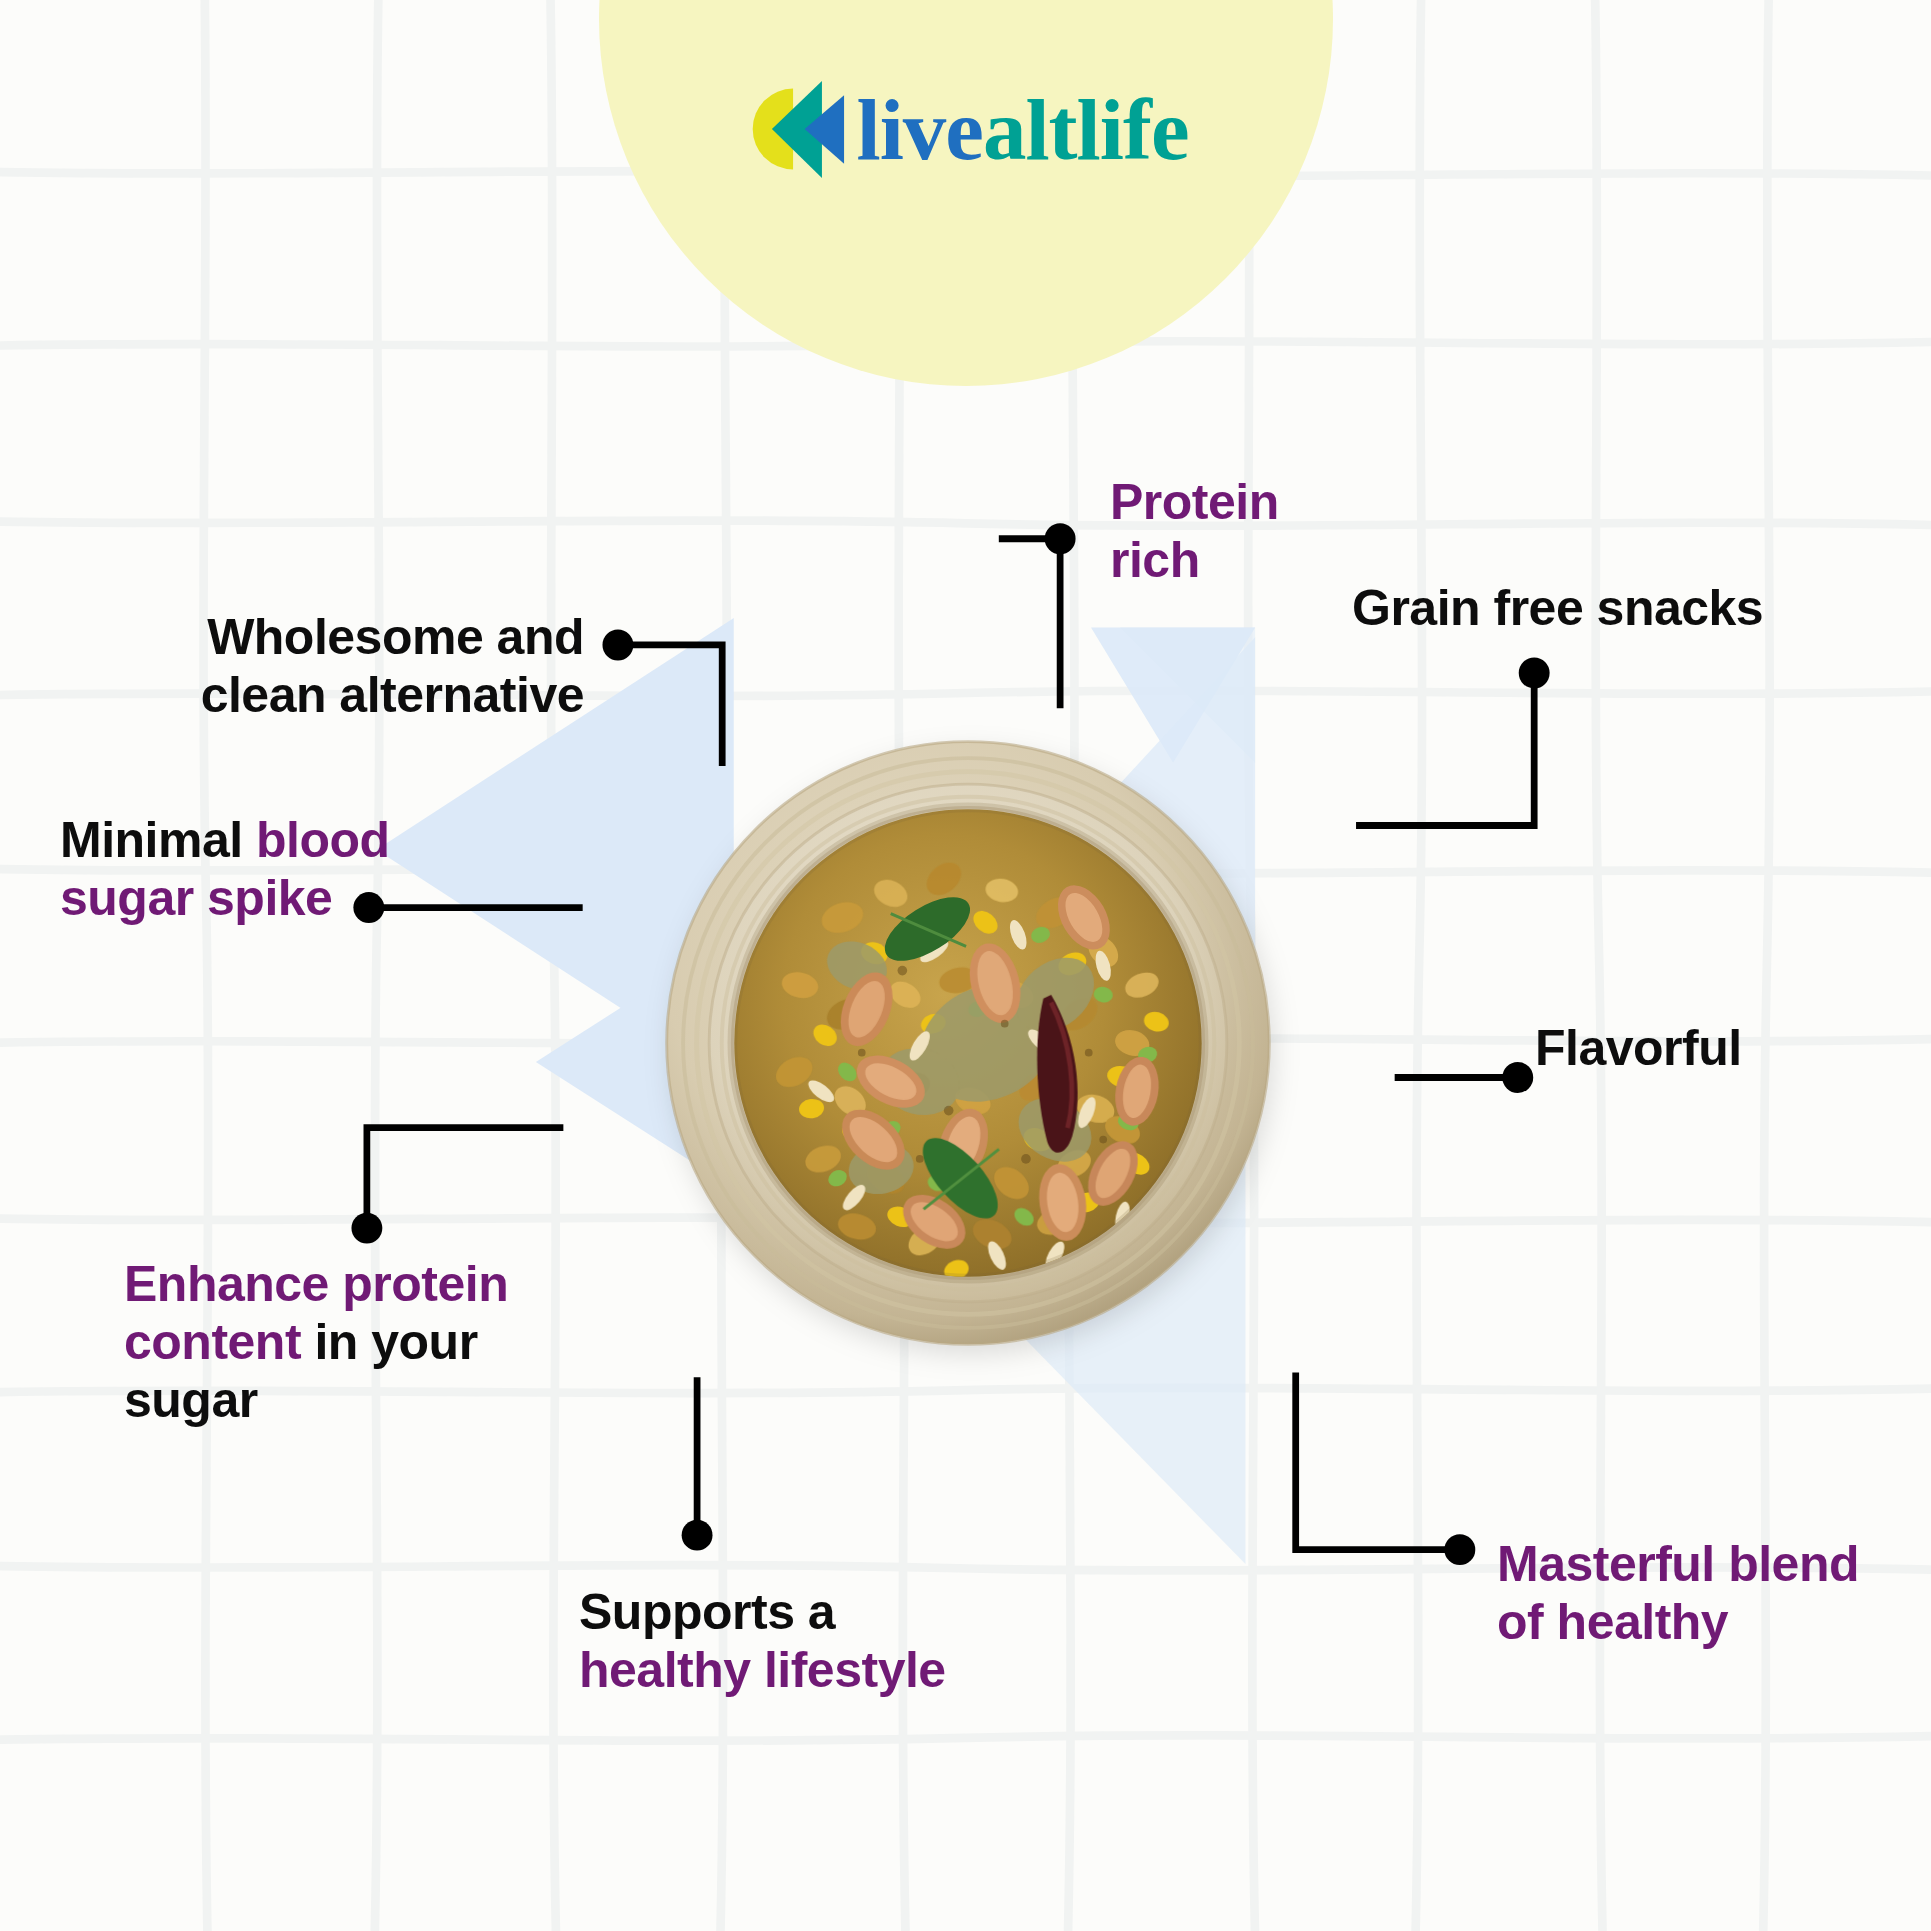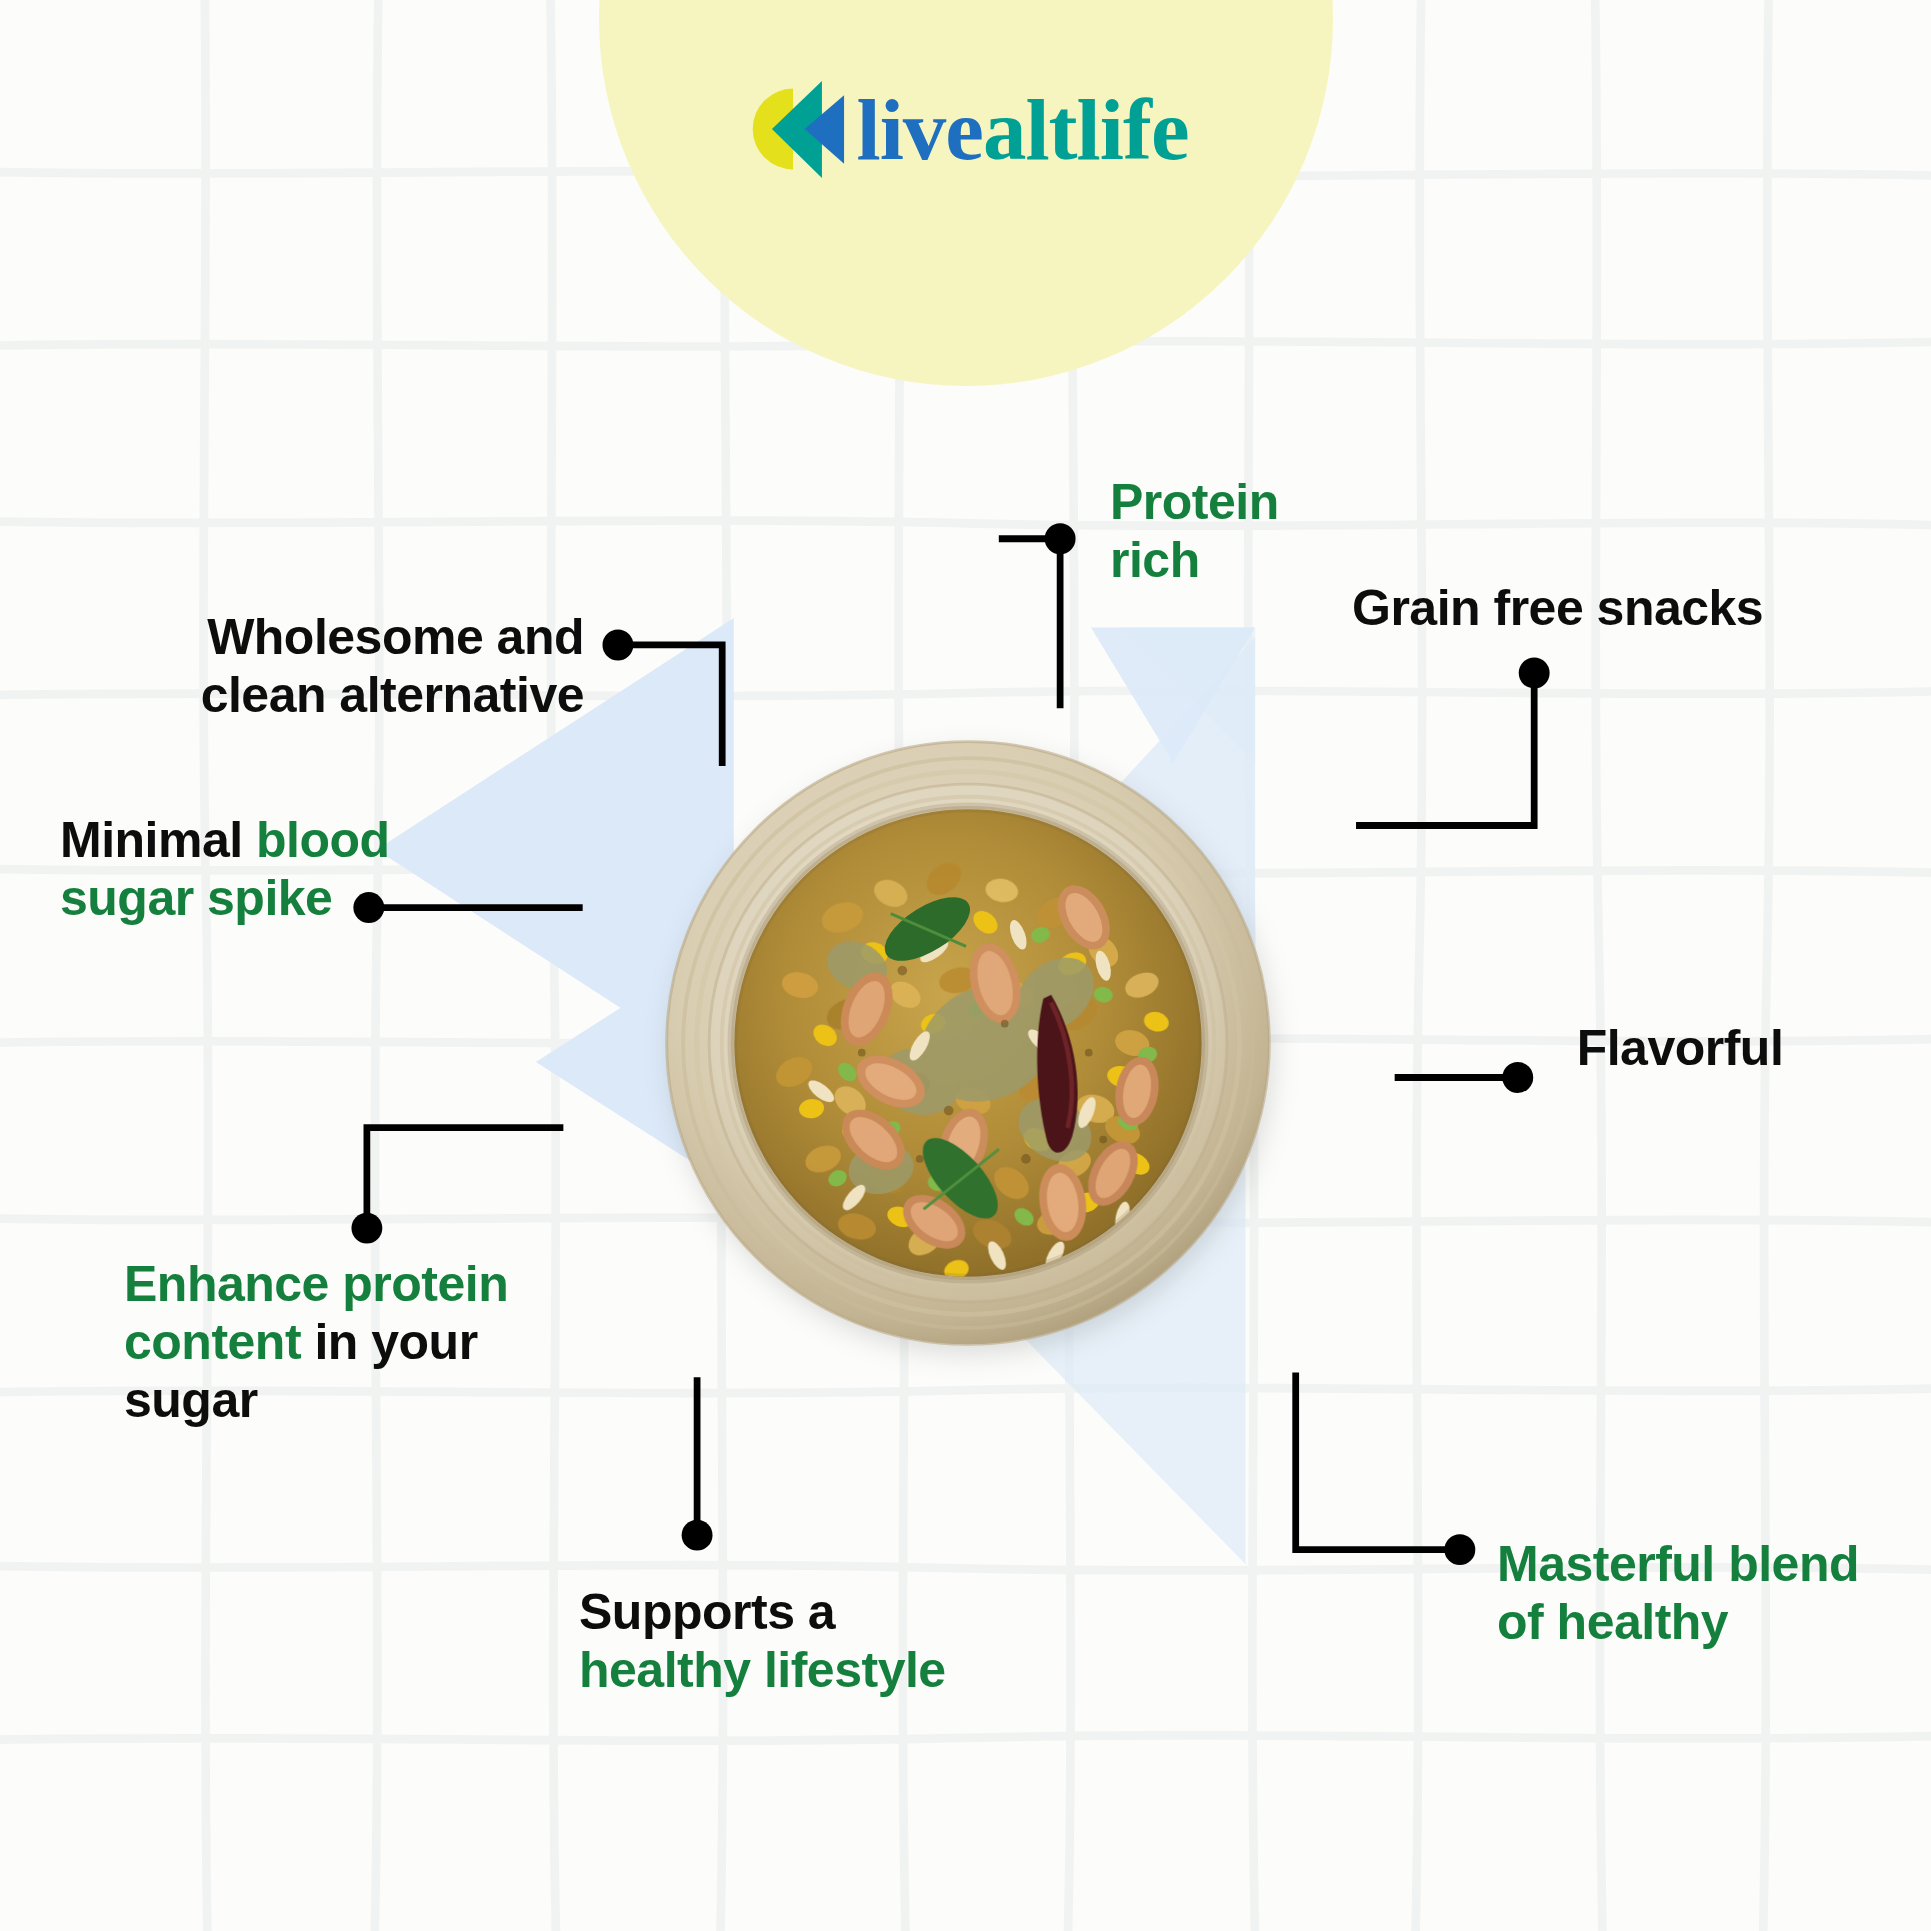--- a/index.html
+++ b/index.html
@@ -69,28 +69,28 @@
 
   
   .callout{
     position:absolute;
     z-index:6;
     font-weight:700;
     line-height:1.16;
     color:#0d0d0d;
     letter-spacing:-0.5px;
   }
-  .teal{ color:#15803d; }
+  .teal{ color:#701a75; }
   .blk { color:#0d0d0d; }
 
   #callout-protein      { left:1110px;  top:473px;  width:222px; font-size:50px; color:#00a194; }
   #callout-wholesome    { left:169px;   top:608px;  width:415px; font-size:50px; text-align:right;}
   #callout-grainfree    { left:1352px;  top:579px;  width:434px; font-size:50px; }
   #callout-bloodsugar   { left:60px;    top:811px;  width:386px; font-size:50px; }
-  #callout-flavorful    { left:1535px;  top:1019px; width:290px; font-size:50px;text-align:center; }
+  #callout-flavorful    { left:1535px;  top:1019px; width:290px; font-size:50px; }
   #callout-enhance      { left:124px;   top:1255px; width:406px; font-size:50px; }
   #callout-supports     { left:579px;   top:1583px; width:406px; font-size:50px; }
   #callout-masterful    { left:1497px;  top:1535px; width:406px; font-size:50px; }
 </style>
 </head>
 <body>
 
 <svg id="grid-bg" viewBox="0 0 2000 2000" preserveAspectRatio="none">
   <rect x="0" y="0" width="2000" height="2000" fill="#fcfcfa"></rect>
   <g stroke="#f1f3f2" stroke-width="9" fill="none" stroke-linecap="round">

